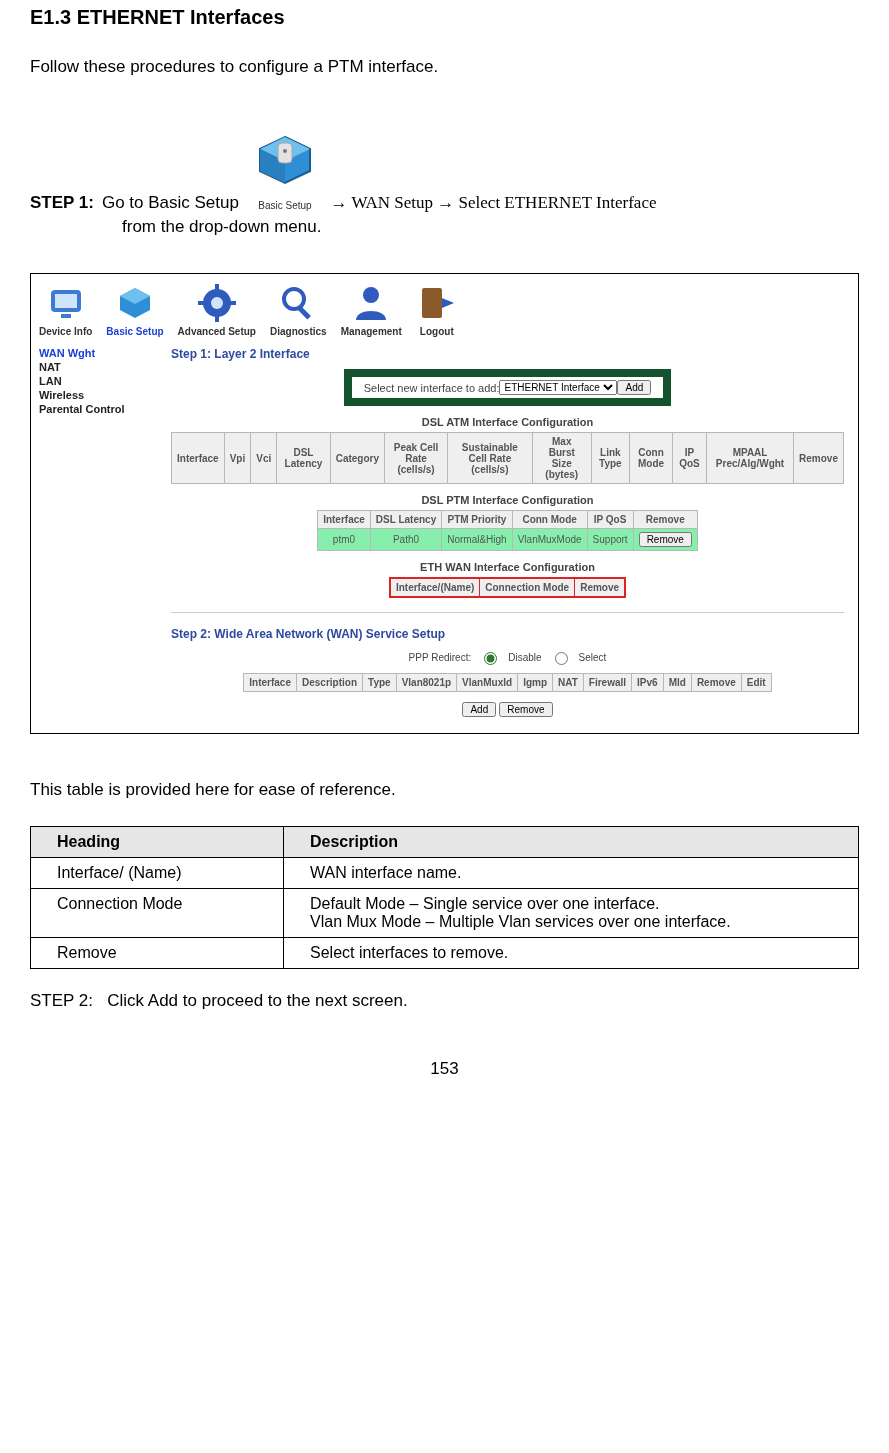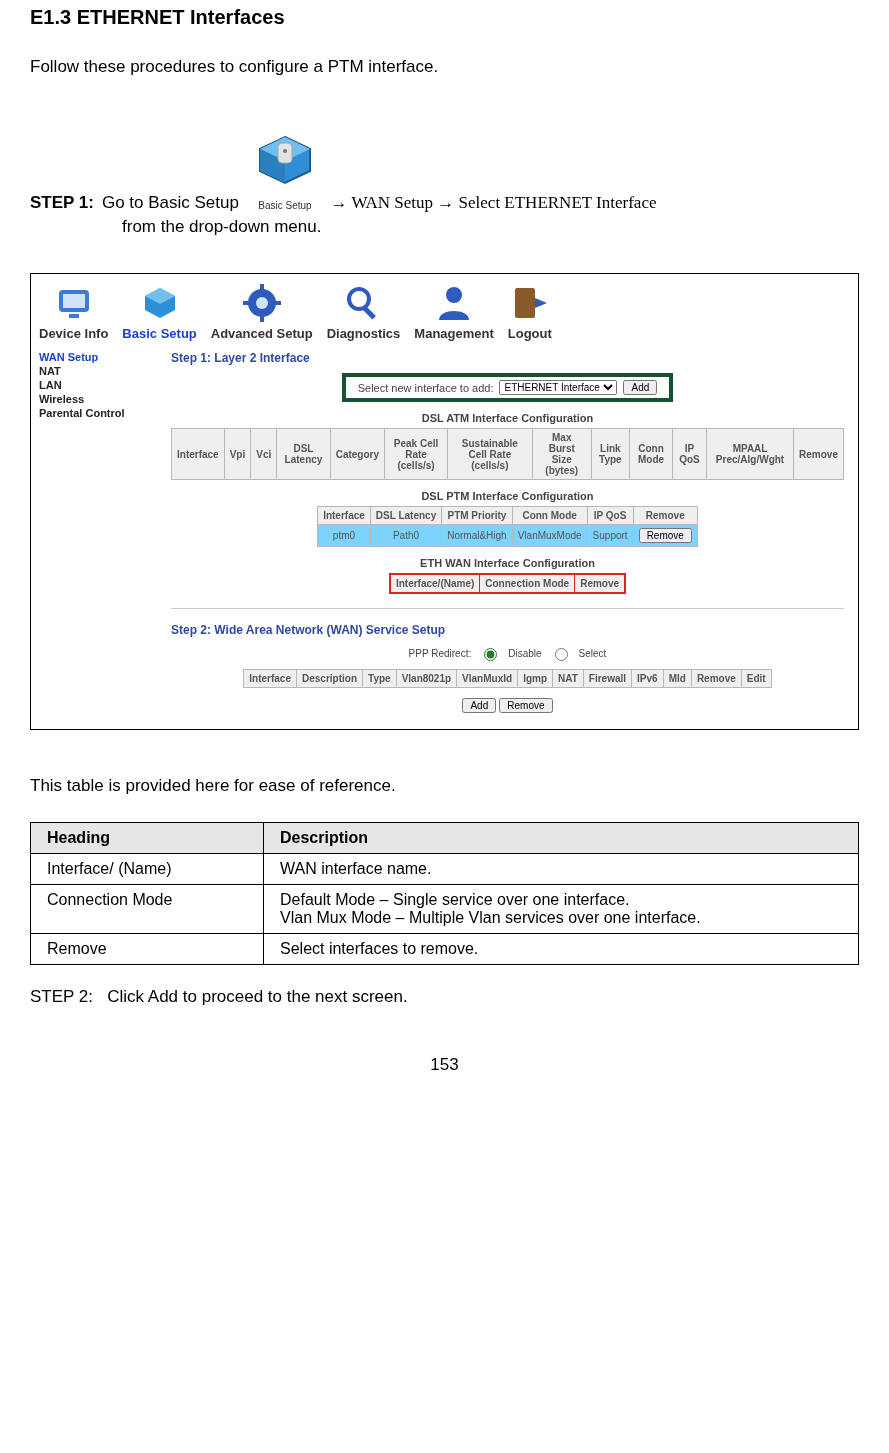--- a/index.html
+++ b/index.html
@@ -12,46 +12,46 @@
   .bsicon{display:inline-block;width:74px;height:84px;vertical-align:bottom;position:relative;margin:0 4px}
   .bsicon svg{width:100%;height:100%}
   .step-cont{font-size:17px;margin-left:92px;margin-top:2px}
   .arrow{font-family:Liberation Serif, serif;font-size:17px}
   .shot{border:1px solid #000;margin:36px 0 0 0;padding:8px 8px 16px 8px;font-family:Arial,sans-serif;font-size:11px;color:#444}
   .shot-top{display:flex;align-items:flex-end;gap:22px;margin-bottom:8px}
   .logo{display:flex;align-items:center;gap:8px}
   .logo-mark{width:46px;height:46px}
   .logo-text{font-size:18px;letter-spacing:0.5px;color:#3b3b3b;font-weight:600}
   .nav{display:flex;gap:14px;align-items:flex-end}
-  .nav-item{display:flex;flex-direction:column;align-items:center;font-size:13px;font-weight:bold;color:#333;gap:2px}
+  .nav-item{display:flex;flex-direction:column;align-items:center;font-size:10px;font-weight:bold;color:#333;gap:2px}
   .nav-item.active{color:#1a3fd6}
   .nav-ico{width:42px;height:42px}
   .shot-body{display:flex;gap:14px}
   .side{width:118px;font-size:11px;font-weight:bold;color:#222}
   .side a{display:block;text-decoration:none;color:#222;margin:2px 0}
   .side a.cur{color:#1a3fd6}
   .main{flex:1;padding-right:6px}
   .blue-title{color:#2e4a9e;font-weight:bold;font-size:12px;margin:2px 0 8px 0}
   .ctr{text-align:center}
-  .sel-wrap{display:inline-flex;align-items:center;gap:6px;border:4px solid #14532d;padding:3px 12px}
+  .sel-wrap{display:inline-flex;align-items:center;border:8px solid #14532d;padding:3px 12px}
   select{font-size:10px}
   button.sm{font-size:10px;padding:0 6px}
   .sect-title{font-weight:bold;color:#444;font-size:11px;margin:10px 0 4px 0}
   table.grid{border-collapse:collapse;margin:0 auto}
   table.grid th,table.grid td{border:1px solid #b8b8b8;background:#efefef;font-size:10px;font-weight:bold;color:#555;padding:3px 5px;text-align:center}
-  table.grid td{font-weight:normal;background:#7dd3fc}
+  table.grid td{font-weight:normal;background:#86efac}
   table.grid.hl th{border:2px solid #d22;border-right-width:1px;border-left-width:1px}
   table.grid.hl th:first-child{border-left-width:2px}
   table.grid.hl th:last-child{border-right-width:2px}
   hr.sep{border:none;border-top:1px solid #ccc;margin:14px 0}
   .radio-row{display:inline-flex;align-items:center;gap:8px;font-size:10px}
   .radio-row input{accent-color:#2d7a2d}
   .ref-intro{font-size:17px;margin:46px 0 26px 0}
   table.ref{width:100%;border-collapse:collapse;font-size:16px}
-  table.ref th,table.ref td{border:1px solid #000;padding:6px 16px;text-align:left;vertical-align:top}
+  table.ref th,table.ref td{border:1px solid #000;padding:6px 26px;text-align:left;vertical-align:top}
   table.ref th{background:#e6e6e6;font-weight:bold}
   table.ref td.h{width:200px}
   .step2{font-size:17px;margin-top:22px}
   .step2 b{font-weight:normal}
   .pnum{text-align:center;font-size:17px;margin-top:48px}
 </style>
 </head>
 <body>
 
 <div class="page">
@@ -127,21 +127,21 @@
               <rect x="6" y="6" width="20" height="30" rx="2" fill="#8b5a2b"></rect>
               <polygon points="26,16 38,21 26,26" fill="#2f5bbf"></polygon>
             </svg>
           <span>Logout</span>
         </div>
       </div>
     </div>
 
     <div class="shot-body">
       <div class="side">
-        <a href="#" class="cur">WAN Setup</a>
+        <a href="#" class="cur">WAN Wght</a>
         <a href="#">NAT</a>
         <a href="#">LAN</a>
         <a href="#">Wireless</a>
         <a href="#">Parental Control</a>
       </div>
 
       <div class="main">
         <div class="blue-title">Step 1: Layer 2 Interface</div>
 
         <div class="ctr">

